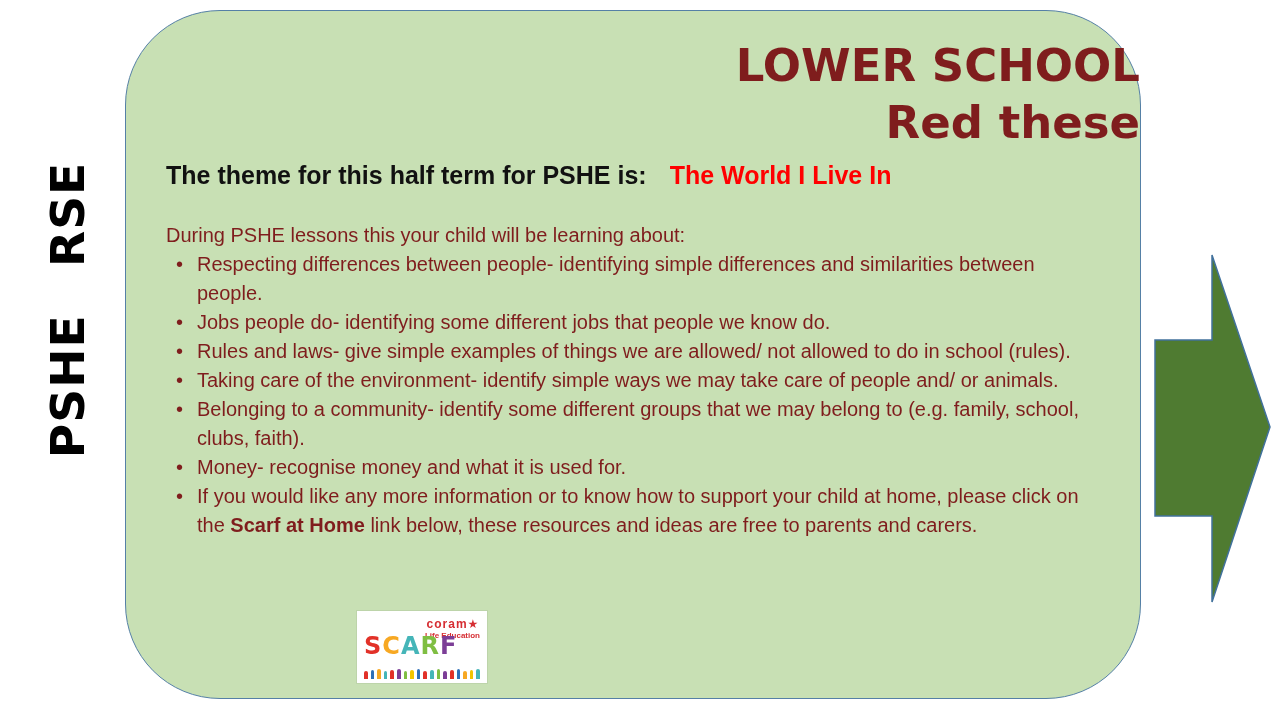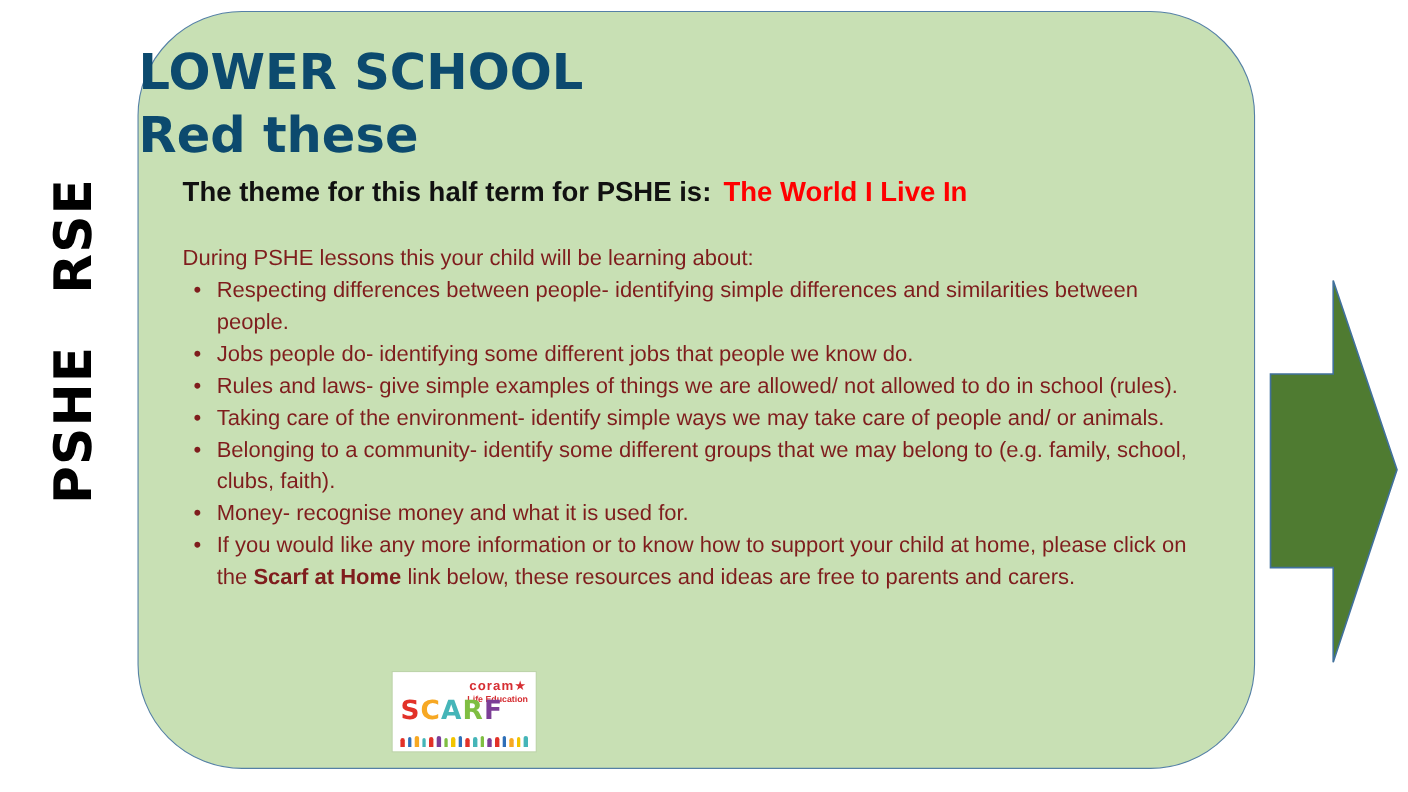--- a/index.html
+++ b/index.html
@@ -14,28 +14,28 @@
          border-radius:95px;box-sizing:border-box;}
 
   
   .side-label{position:absolute;left:-102px;top:278px;width:340px;height:64px;
               transform:rotate(-90deg);
               font-family:"DejaVu Sans", sans-serif;
               font-weight:900;font-size:47px;color:#000;letter-spacing:1px;
               word-spacing:30px;text-align:center;line-height:64px;white-space:nowrap;}
 
   
-  .title{position:absolute;left:0;top:26px;width:100%;text-align:left;
-         font-family:"DejaVu Sans", sans-serif;font-weight:800;color:#0c4a6e;
+  .title{position:absolute;left:0;top:26px;width:100%;text-align:right;
+         font-family:"DejaVu Sans", sans-serif;font-weight:800;color:#7f1d1d;
          font-size:45px;line-height:57px;letter-spacing:0px;}
 
   
   .theme{position:absolute;left:40px;top:150px;width:940px;
          font-size:25px;font-weight:bold;color:#111;white-space:nowrap;}
-  .theme .value{color:var(--theme-value,#FF0000);margin-left:11px;}
+  .theme .value{color:var(--theme-value,#FF0000);margin-left:23px;}
 
   
   .bodytext{position:absolute;left:40px;top:210px;width:916px;
             font-size:20px;line-height:29px;color:#7f1d1d;}
   .brow{display:flex;}
   .bdot{width:31px;flex:0 0 31px;padding-left:10px;box-sizing:border-box;}
   .btxt{flex:1;}
   .boldlink{font-weight:bold;}
 
   

